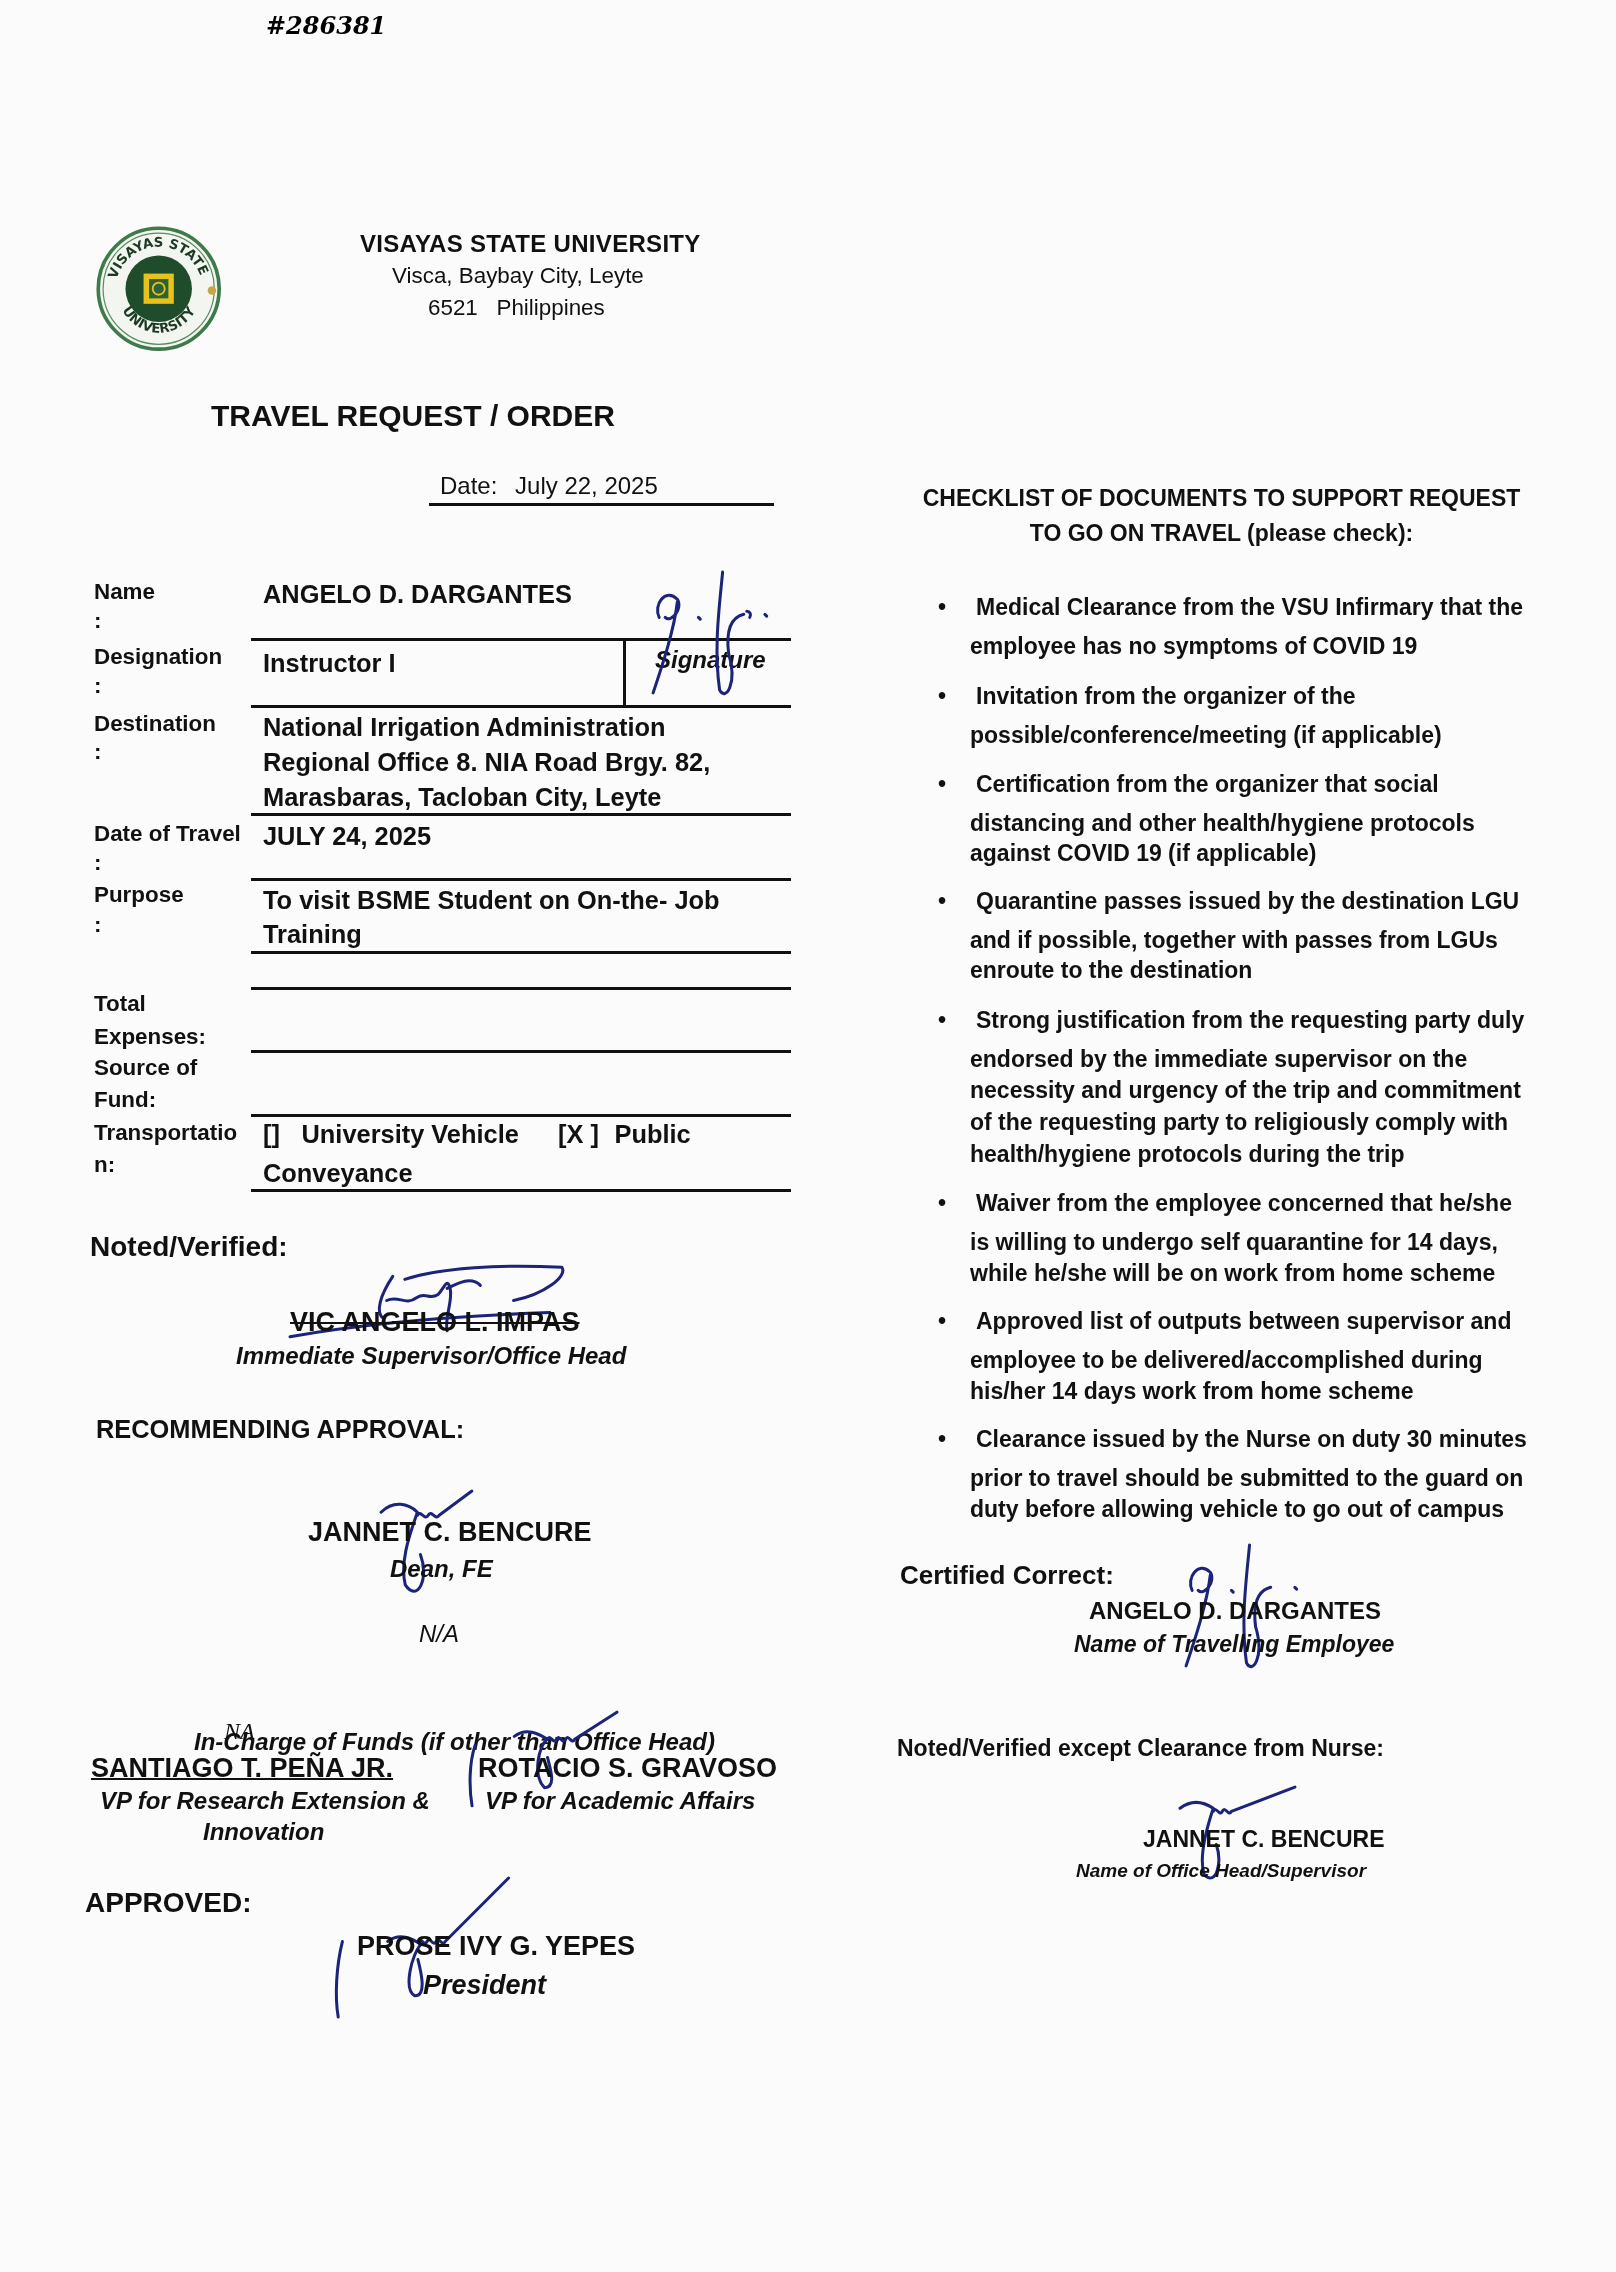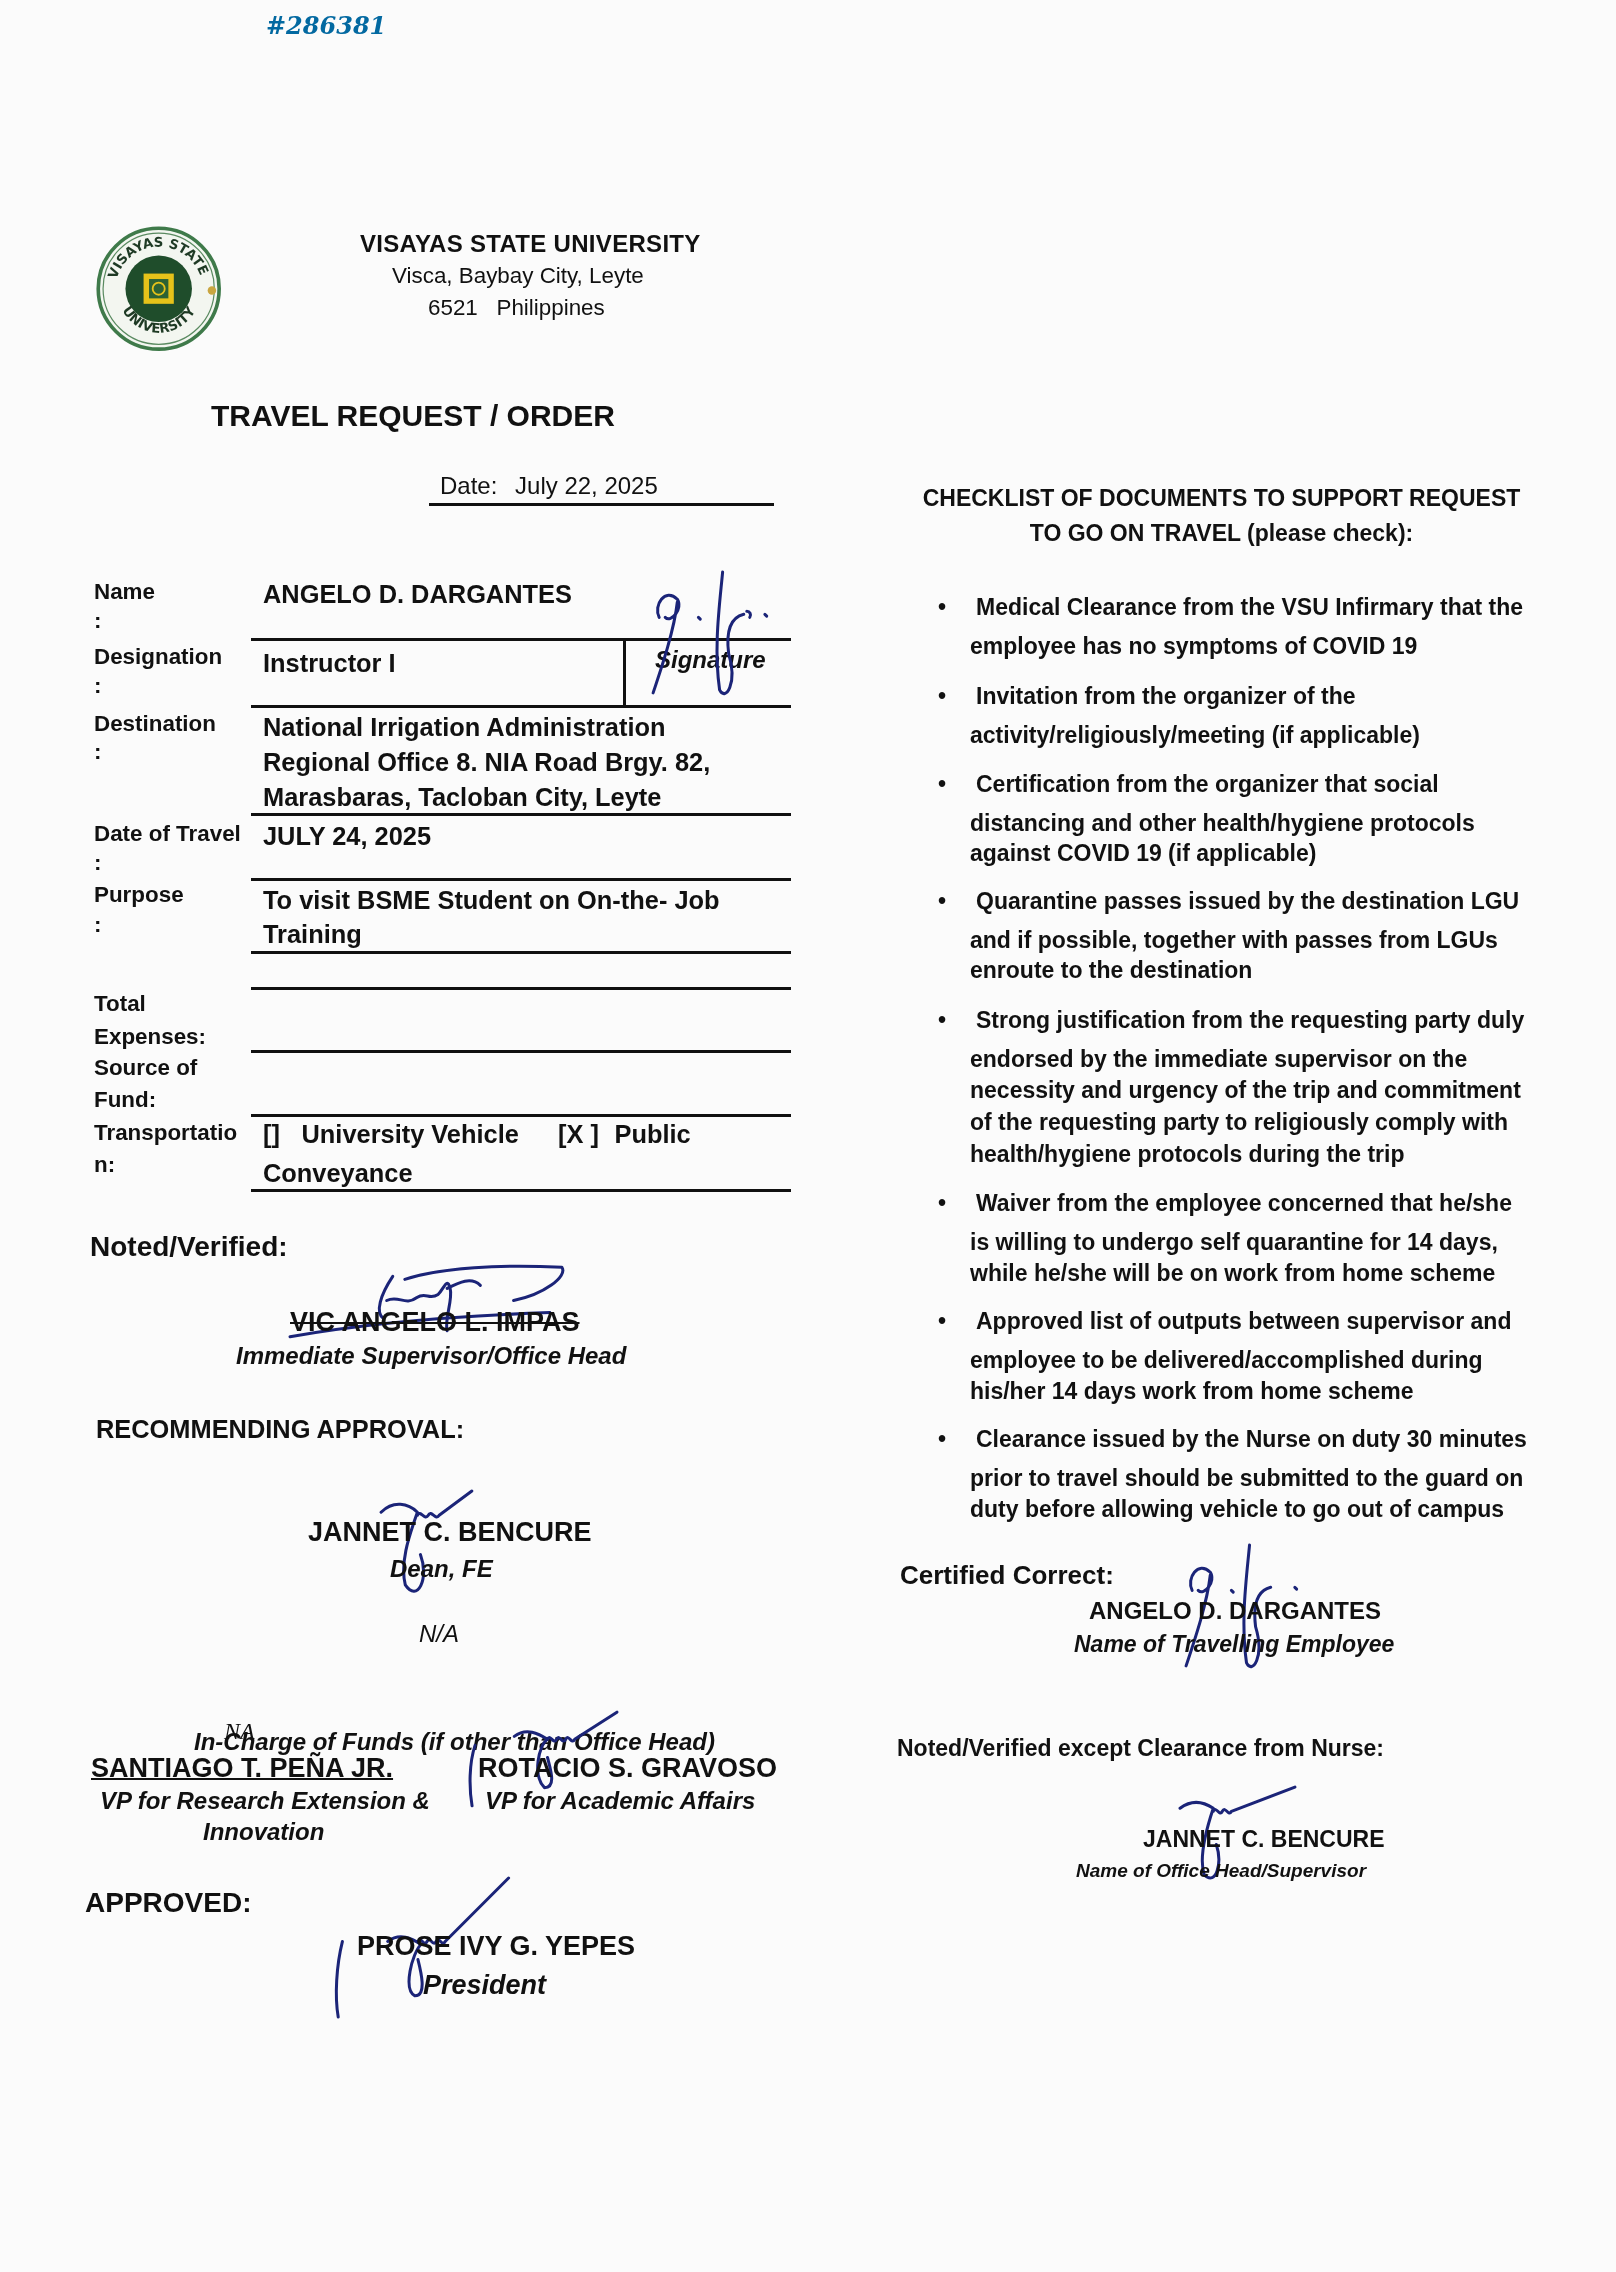--- a/index.html
+++ b/index.html
@@ -6,21 +6,21 @@
   body {
     width: 1616px; height: 2273px;
     background: #fbfbfb;
     position: relative; overflow: hidden;
     font-family: "Liberation Sans", "DejaVu Sans", sans-serif;
     color: #111;
   }
   .abs { position: absolute; }
   .b { font-weight: bold; }
   .i { font-style: italic; }
-  .ink { color: #0369a1; font-family: "DejaVu Serif", serif; }
+  .ink { color: #000000; font-family: "DejaVu Serif", serif; }
   .hline { position: absolute; height: 3px; background: #111; }
   .vline { position: absolute; width: 3px; background: #111; }
   .sig { position: absolute; pointer-events: none; }
   .sig path { fill: none; stroke: #1b2478; stroke-width: 5; stroke-linecap: round; stroke-linejoin: round; }
 
   
   .hdr-title { left: 360px; top: 230px; font-size: 24px; font-weight: bold; letter-spacing: 0.3px; }
   .hdr-line { font-size: 22.4px; }
   .doc-title { left: 211px; top: 399px; font-size: 30px; font-weight: bold; }
 
@@ -180,21 +180,21 @@
   <span class="bullet">•</span>
   <div class="txt">
       <div>Medical Clearance from the VSU Infirmary that the</div>
       <div style="margin-left:-6px; margin-top:4.8px;">employee has no symptoms of COVID 19</div>
     </div>
 </div>
 <div class="chk-item" style="top:679px;">
   <span class="bullet">•</span>
   <div class="txt">
       <div>Invitation from the organizer of the</div>
-      <div style="margin-left:-6px; margin-top:4.8px;">activity/religiously/meeting (if applicable)</div>
+      <div style="margin-left:-6px; margin-top:4.8px;">possible/conference/meeting (if applicable)</div>
     </div>
 </div>
 <div class="chk-item" style="top:767px;">
   <span class="bullet">•</span>
   <div class="txt">
       <div>Certification from the organizer that social</div>
       <div style="margin-left:-6px; margin-top:4.8px;">distancing and other health/hygiene protocols</div>
       <div style="margin-left:-6px; margin-top:-3.6px;">against COVID 19 (if applicable)</div>
     </div>
 </div>

